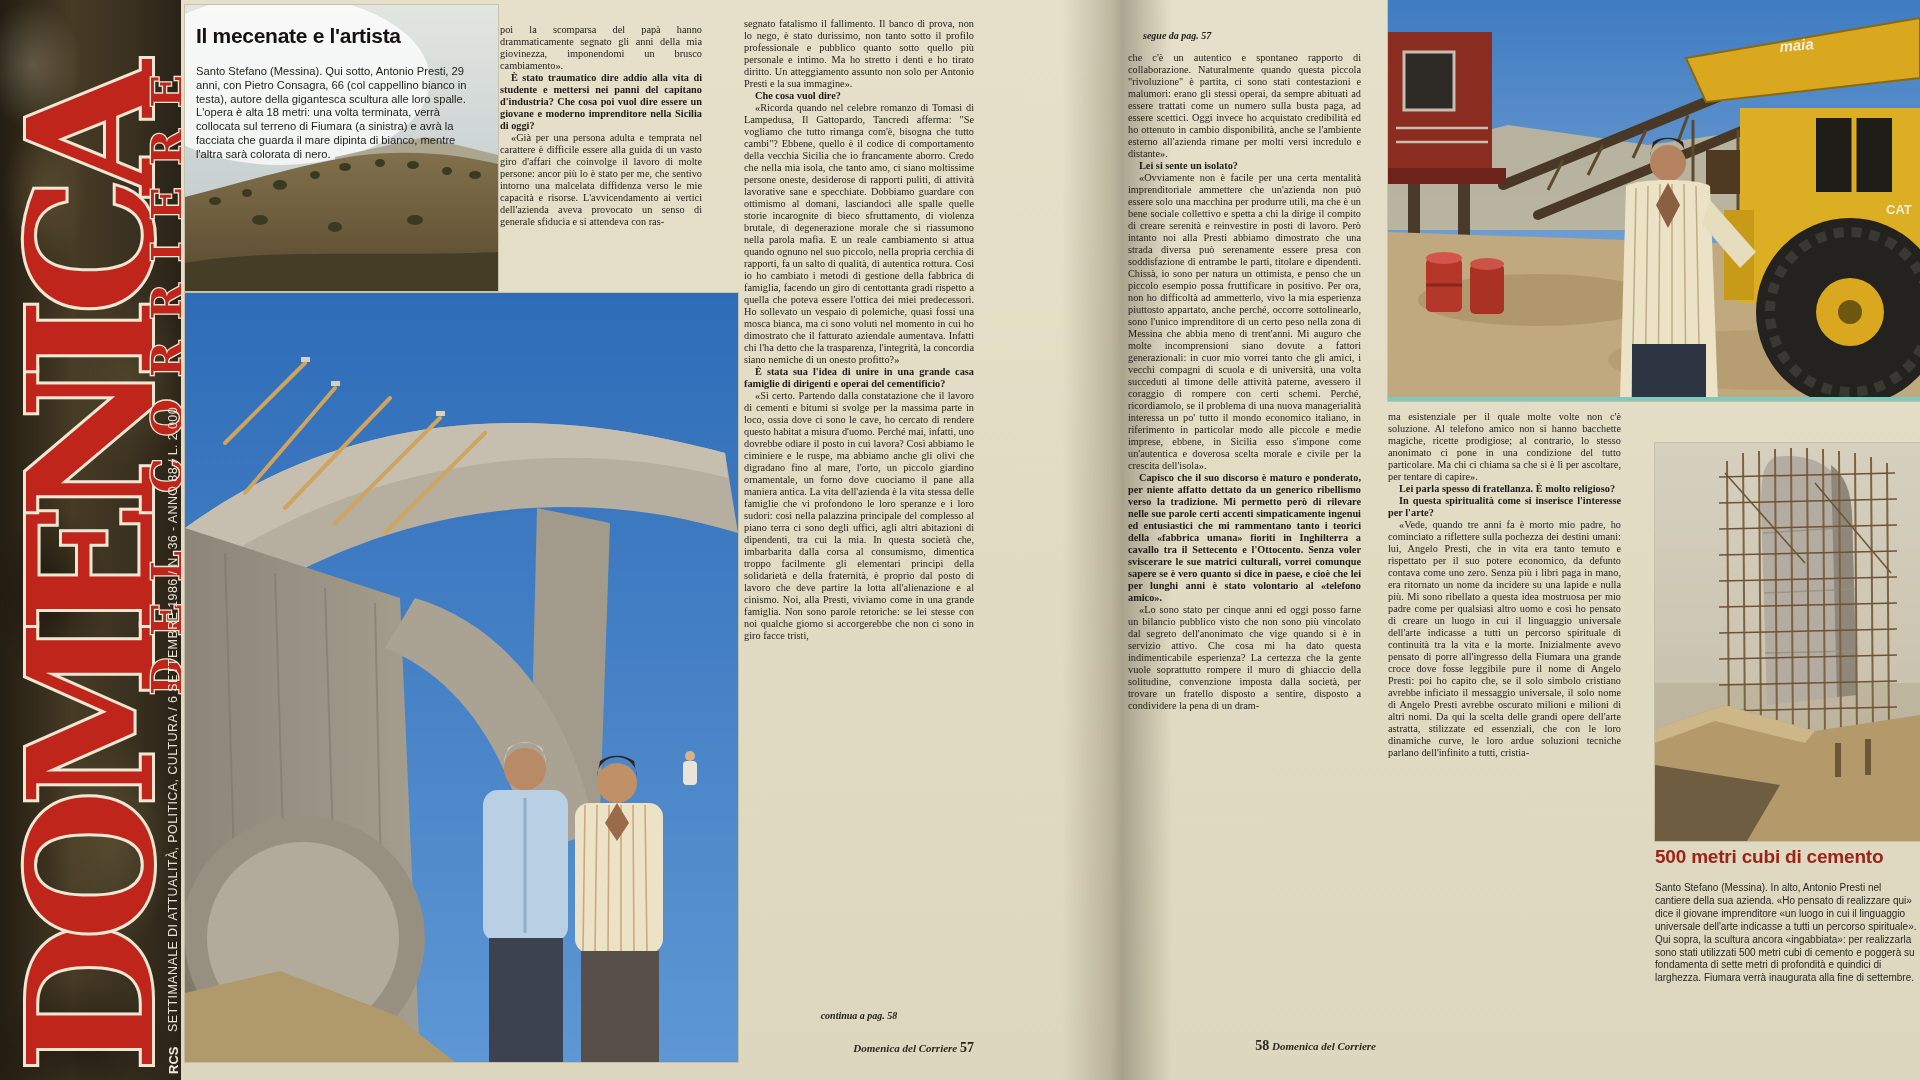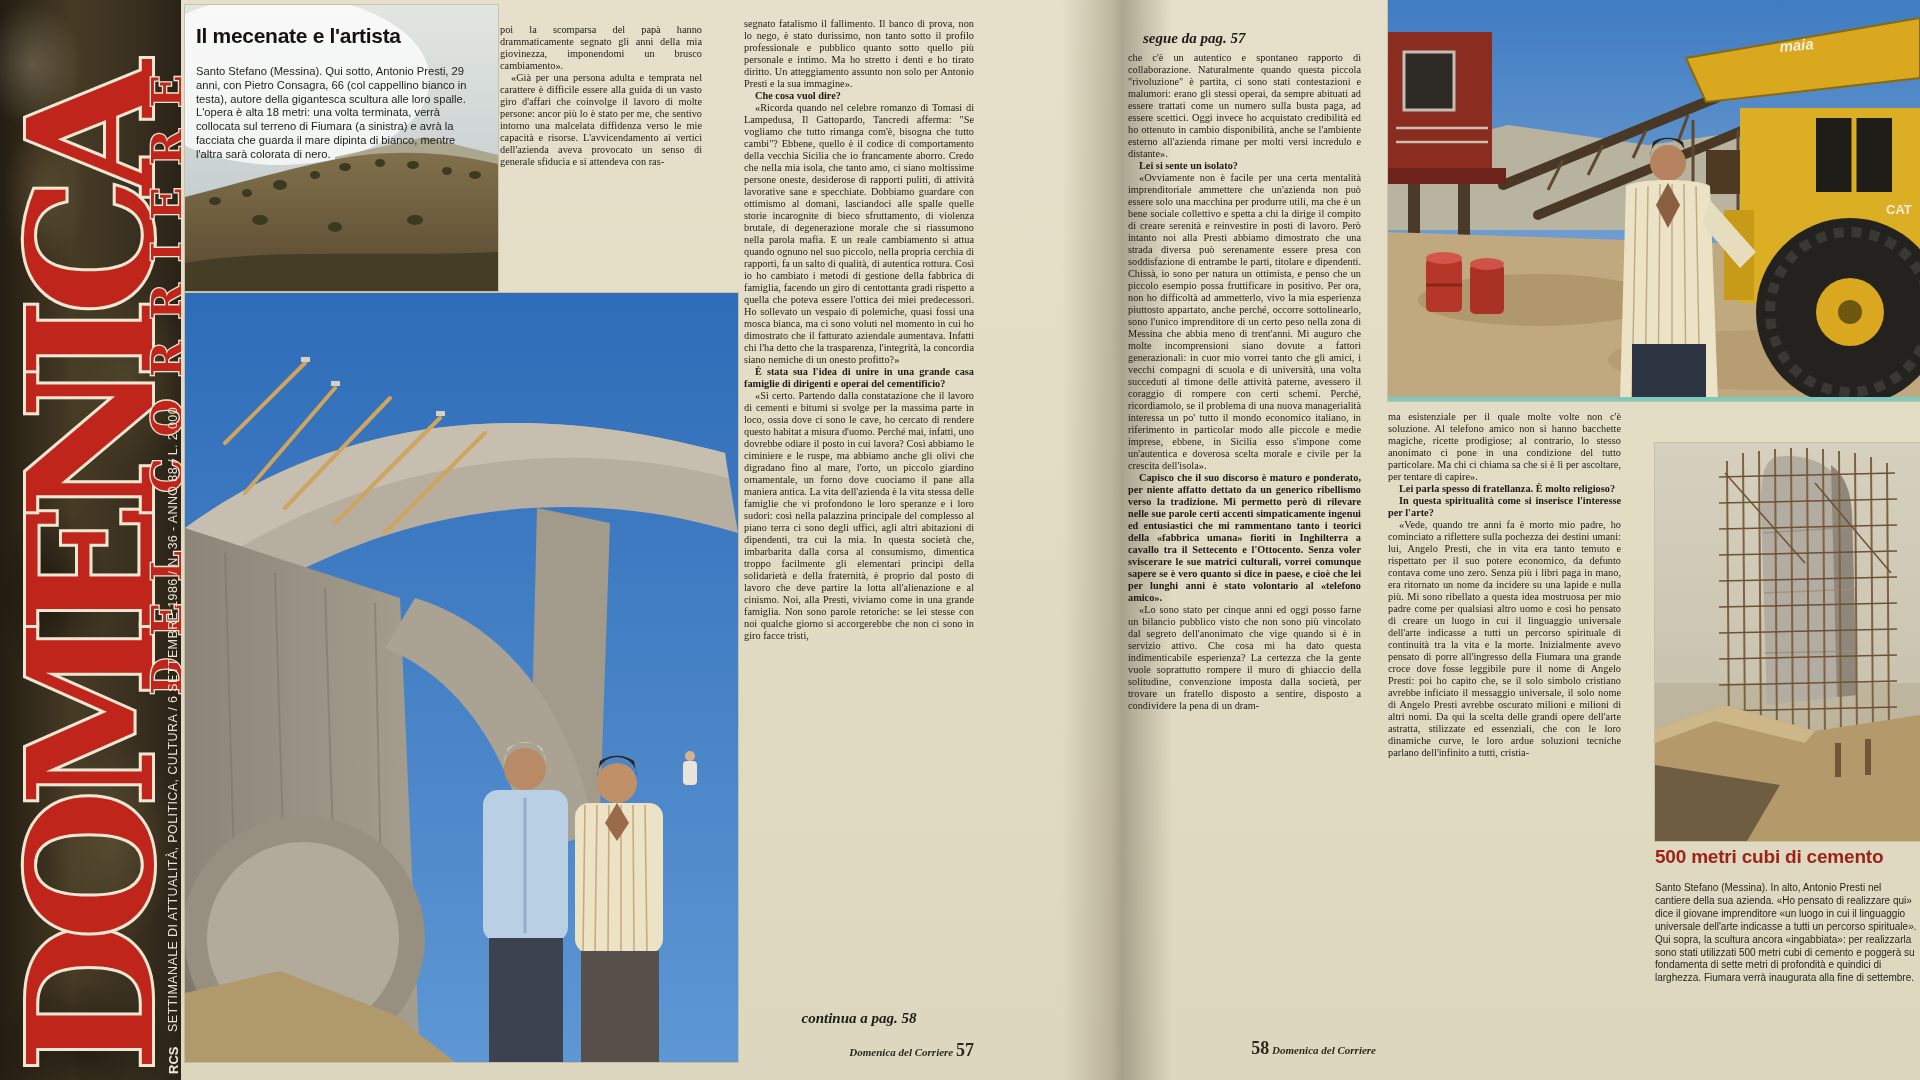--- a/index.html
+++ b/index.html
@@ -22,25 +22,25 @@
   .photo{position:absolute;box-shadow:0 0 0 1px rgba(70,65,50,.18);overflow:hidden;}
   
   .col{position:absolute;font-size:10.3px;line-height:12px;text-align:justify;overflow:hidden;}
   .col p{margin:0;text-indent:11px;}
   .col p:first-child{text-indent:0;}
   .col p.bq{font-weight:bold;}
   .intro-head{position:absolute;font-family:"Liberation Sans",sans-serif;font-weight:bold;
     font-size:21px;letter-spacing:-.3px;color:#14130f;}
   .intro-txt{position:absolute;font-family:Liberation Sans, sans-serif;font-size:11.2px;
     line-height:13.8px;color:#23221c;margin-top:12px;}
-  .segue,.continua{position:absolute;font-weight:bold;font-style:italic;font-size:15px;color:#1c1b17;}
+  .segue,.continua{position:absolute;font-weight:bold;font-style:italic;font-size:10px;color:#1c1b17;}
   .continua{text-align:right;}
   .footer{position:absolute;font-size:11px;color:#2a281f;}
   .footer .fname{font-style:italic;font-weight:bold;}
-  .footer .fnum{font-weight:bold;font-size:18px;}
+  .footer .fnum{font-weight:bold;font-size:14px;}
   .cap-head{position:absolute;font-family:"Liberation Sans",sans-serif;font-weight:bold;
     font-size:19px;color:#9b2318;letter-spacing:-.2px;}
   .cap-txt{position:absolute;font-family:"Liberation Sans",sans-serif;font-size:10px;
     line-height:12.9px;color:#26251f;text-align:left;}
 </style>
 </head>
 <body>
 
 <div id="stage">
 
@@ -168,20 +168,21 @@
             <line x1="460" y1="512" x2="462" y2="658"></line>
         </g>
         <polygon points="432,510 420,530 432,548 444,530" fill="#9a6b4a"></polygon>
         <rect x="396" y="658" width="78" height="111" fill="#57504a"></rect>
       </g>
     </svg>
   </div>
 
   <div class="col" style="left:500px;top:24px;width:202px;height:268px;">
       <p>poi la scomparsa del papà hanno drammaticamente segnato gli anni della mia giovinezza, imponendomi un brusco cambiamento».</p>
+      <p class="bq">È stato traumatico dire addio alla vita di studente e mettersi nei panni del capitano d'industria? Che cosa poi vuol dire essere un giovane e moderno imprenditore nella Sicilia di oggi?</p>
       <p>«Già per una persona adulta e temprata nel carattere è difficile essere alla guida di un vasto giro d'affari che coinvolge il lavoro di molte persone: ancor più lo è stato per me, che sentivo intorno una malcelata diffidenza verso le mie capacità e risorse. L'avvicendamento ai vertici dell'azienda aveva provocato un senso di generale sfiducia e si attendeva con ras-</p>
     </div>
   <div class="col" style="left:744px;top:18px;width:230px;height:978px;">
       <p>segnato fatalismo il fallimento. Il banco di prova, non lo nego, è stato durissimo, non tanto sotto il profilo professionale e pubblico quanto sotto quello più personale e intimo. Ma ho stretto i denti e ho tirato diritto. Un atteggiamento assunto non solo per Antonio Presti e la sua immagine».</p>
       <p class="bq">Che cosa vuol dire?</p>
       <p>«Ricorda quando nel celebre romanzo di Tomasi di Lampedusa, Il Gattopardo, Tancredi afferma: "Se vogliamo che tutto rimanga com'è, bisogna che tutto cambi"? Ebbene, quello è il codice di comportamento della vecchia Sicilia che io francamente aborro. Credo che nella mia isola, che tanto amo, ci siano moltissime persone oneste, desiderose di rapporti puliti, di attività lavorative sane e specchiate. Dobbiamo guardare con ottimismo al domani, lasciandoci alle spalle quelle storie incarognite di bieco sfruttamento, di violenza brutale, di degenerazione morale che si riassumono nella parola mafia. E un reale cambiamento si attua quando ognuno nel suo piccolo, nella propria cerchia di rapporti, fa un salto di qualità, di autentica rottura. Così io ho cambiato i metodi di gestione della fabbrica di famiglia, facendo un giro di centottanta gradi rispetto a quella che poteva essere l'ottica dei miei predecessori. Ho sollevato un vespaio di polemiche, quasi fossi una mosca bianca, ma ci sono voluti nel momento in cui ho dimostrato che il fatturato aziendale aumentava. Infatti chi l'ha detto che la trasparenza, l'integrità, la concordia siano nemiche di un onesto profitto?»</p>
       <p class="bq">È stata sua l'idea di unire in una grande casa famiglie di dirigenti e operai del cementificio?</p>
       <p>«Sì certo. Partendo dalla constatazione che il lavoro di cementi e bitumi si svolge per la massima parte in loco, ossia dove ci sono le cave, ho cercato di rendere questo habitat a misura d'uomo. Perché mai, infatti, uno dovrebbe odiare il posto in cui lavora? Così abbiamo le ciminiere e le ruspe, ma abbiamo anche gli olivi che digradano fino al mare, l'orto, un piccolo giardino ornamentale, un forno dove cuociamo il pane alla maniera antica. La vita dell'azienda è la vita stessa delle famiglie che vi profondono le loro speranze e i loro sudori: così nella palazzina principale del complesso al piano terra ci sono degli uffici, agli altri abitazioni di dipendenti, tra cui la mia. In questa società che, imbarbarita dalla corsa al consumismo, dimentica troppo facilmente gli elementari principi della solidarietà e della fraternità, è proprio dal posto di lavoro che deve partire la lotta all'alienazione e al cinismo. Noi, alla Presti, viviamo come in una grande famiglia. Non sono parole retoriche: se lei stesse con noi qualche giorno si accorgerebbe che non ci sono in giro facce tristi,</p>
     </div>
   <div class="continua" style="left:744px;top:1010px;width:230px;text-align:center;">continua a pag. 58</div>

